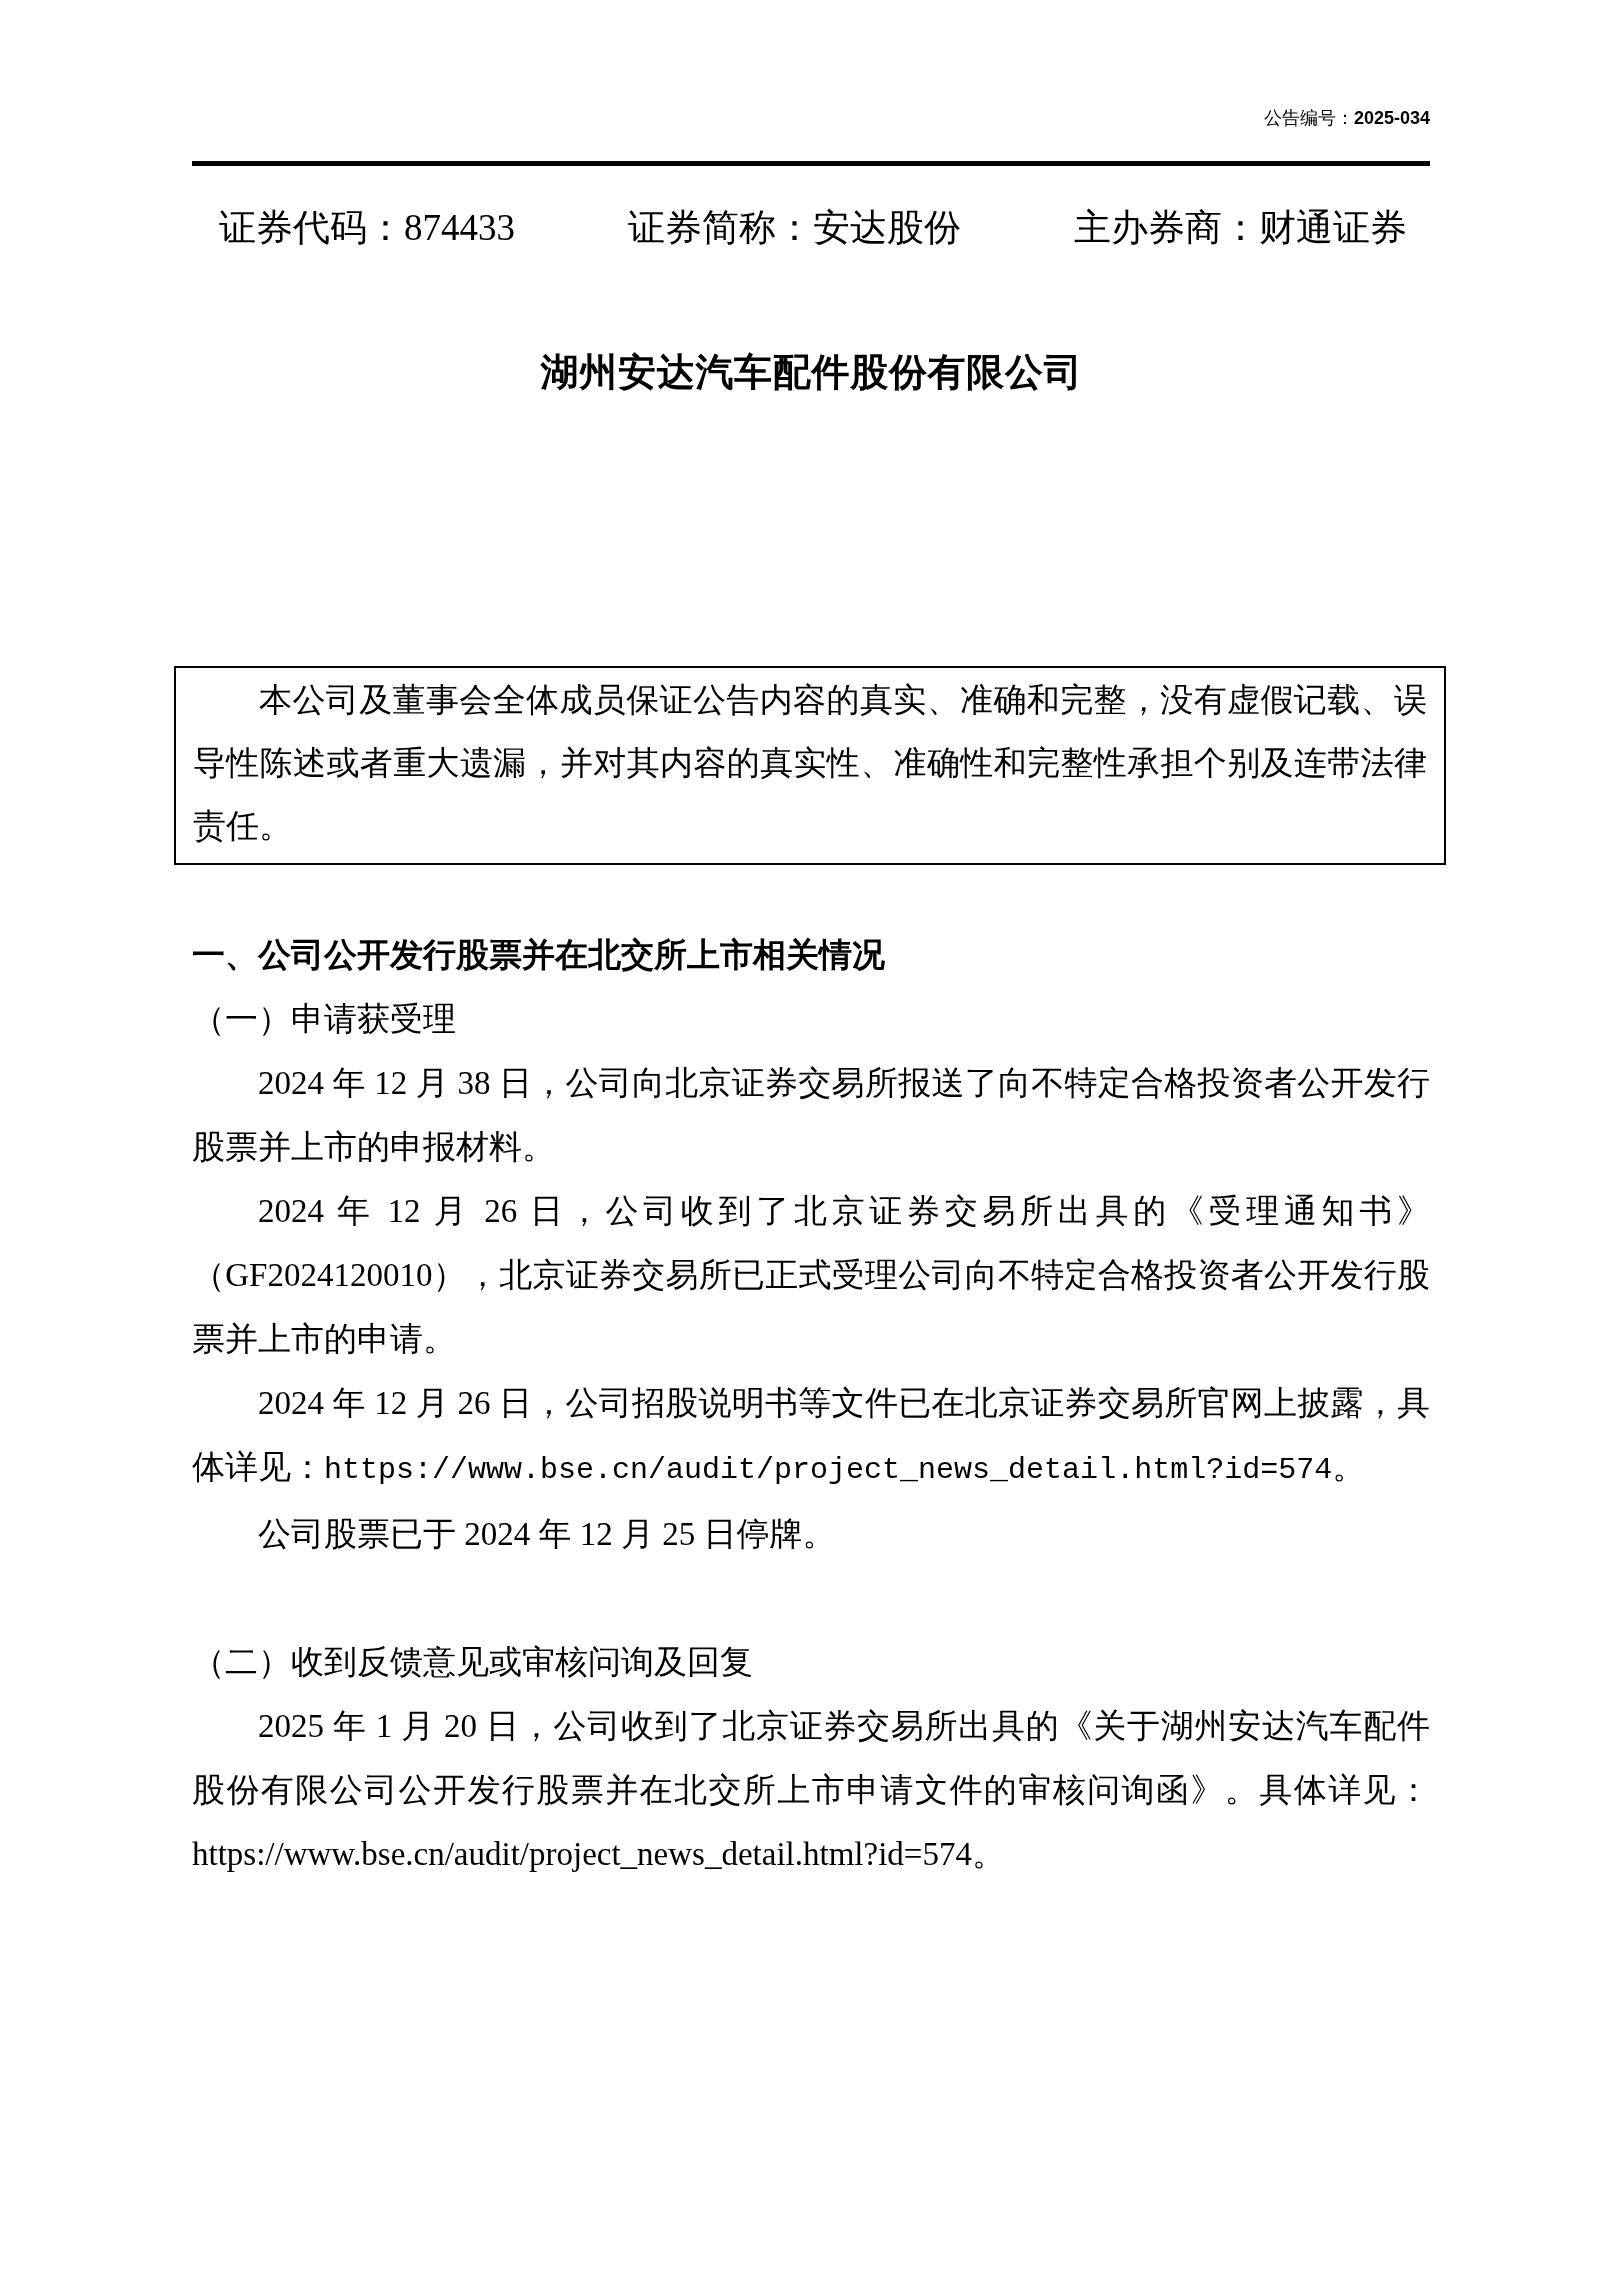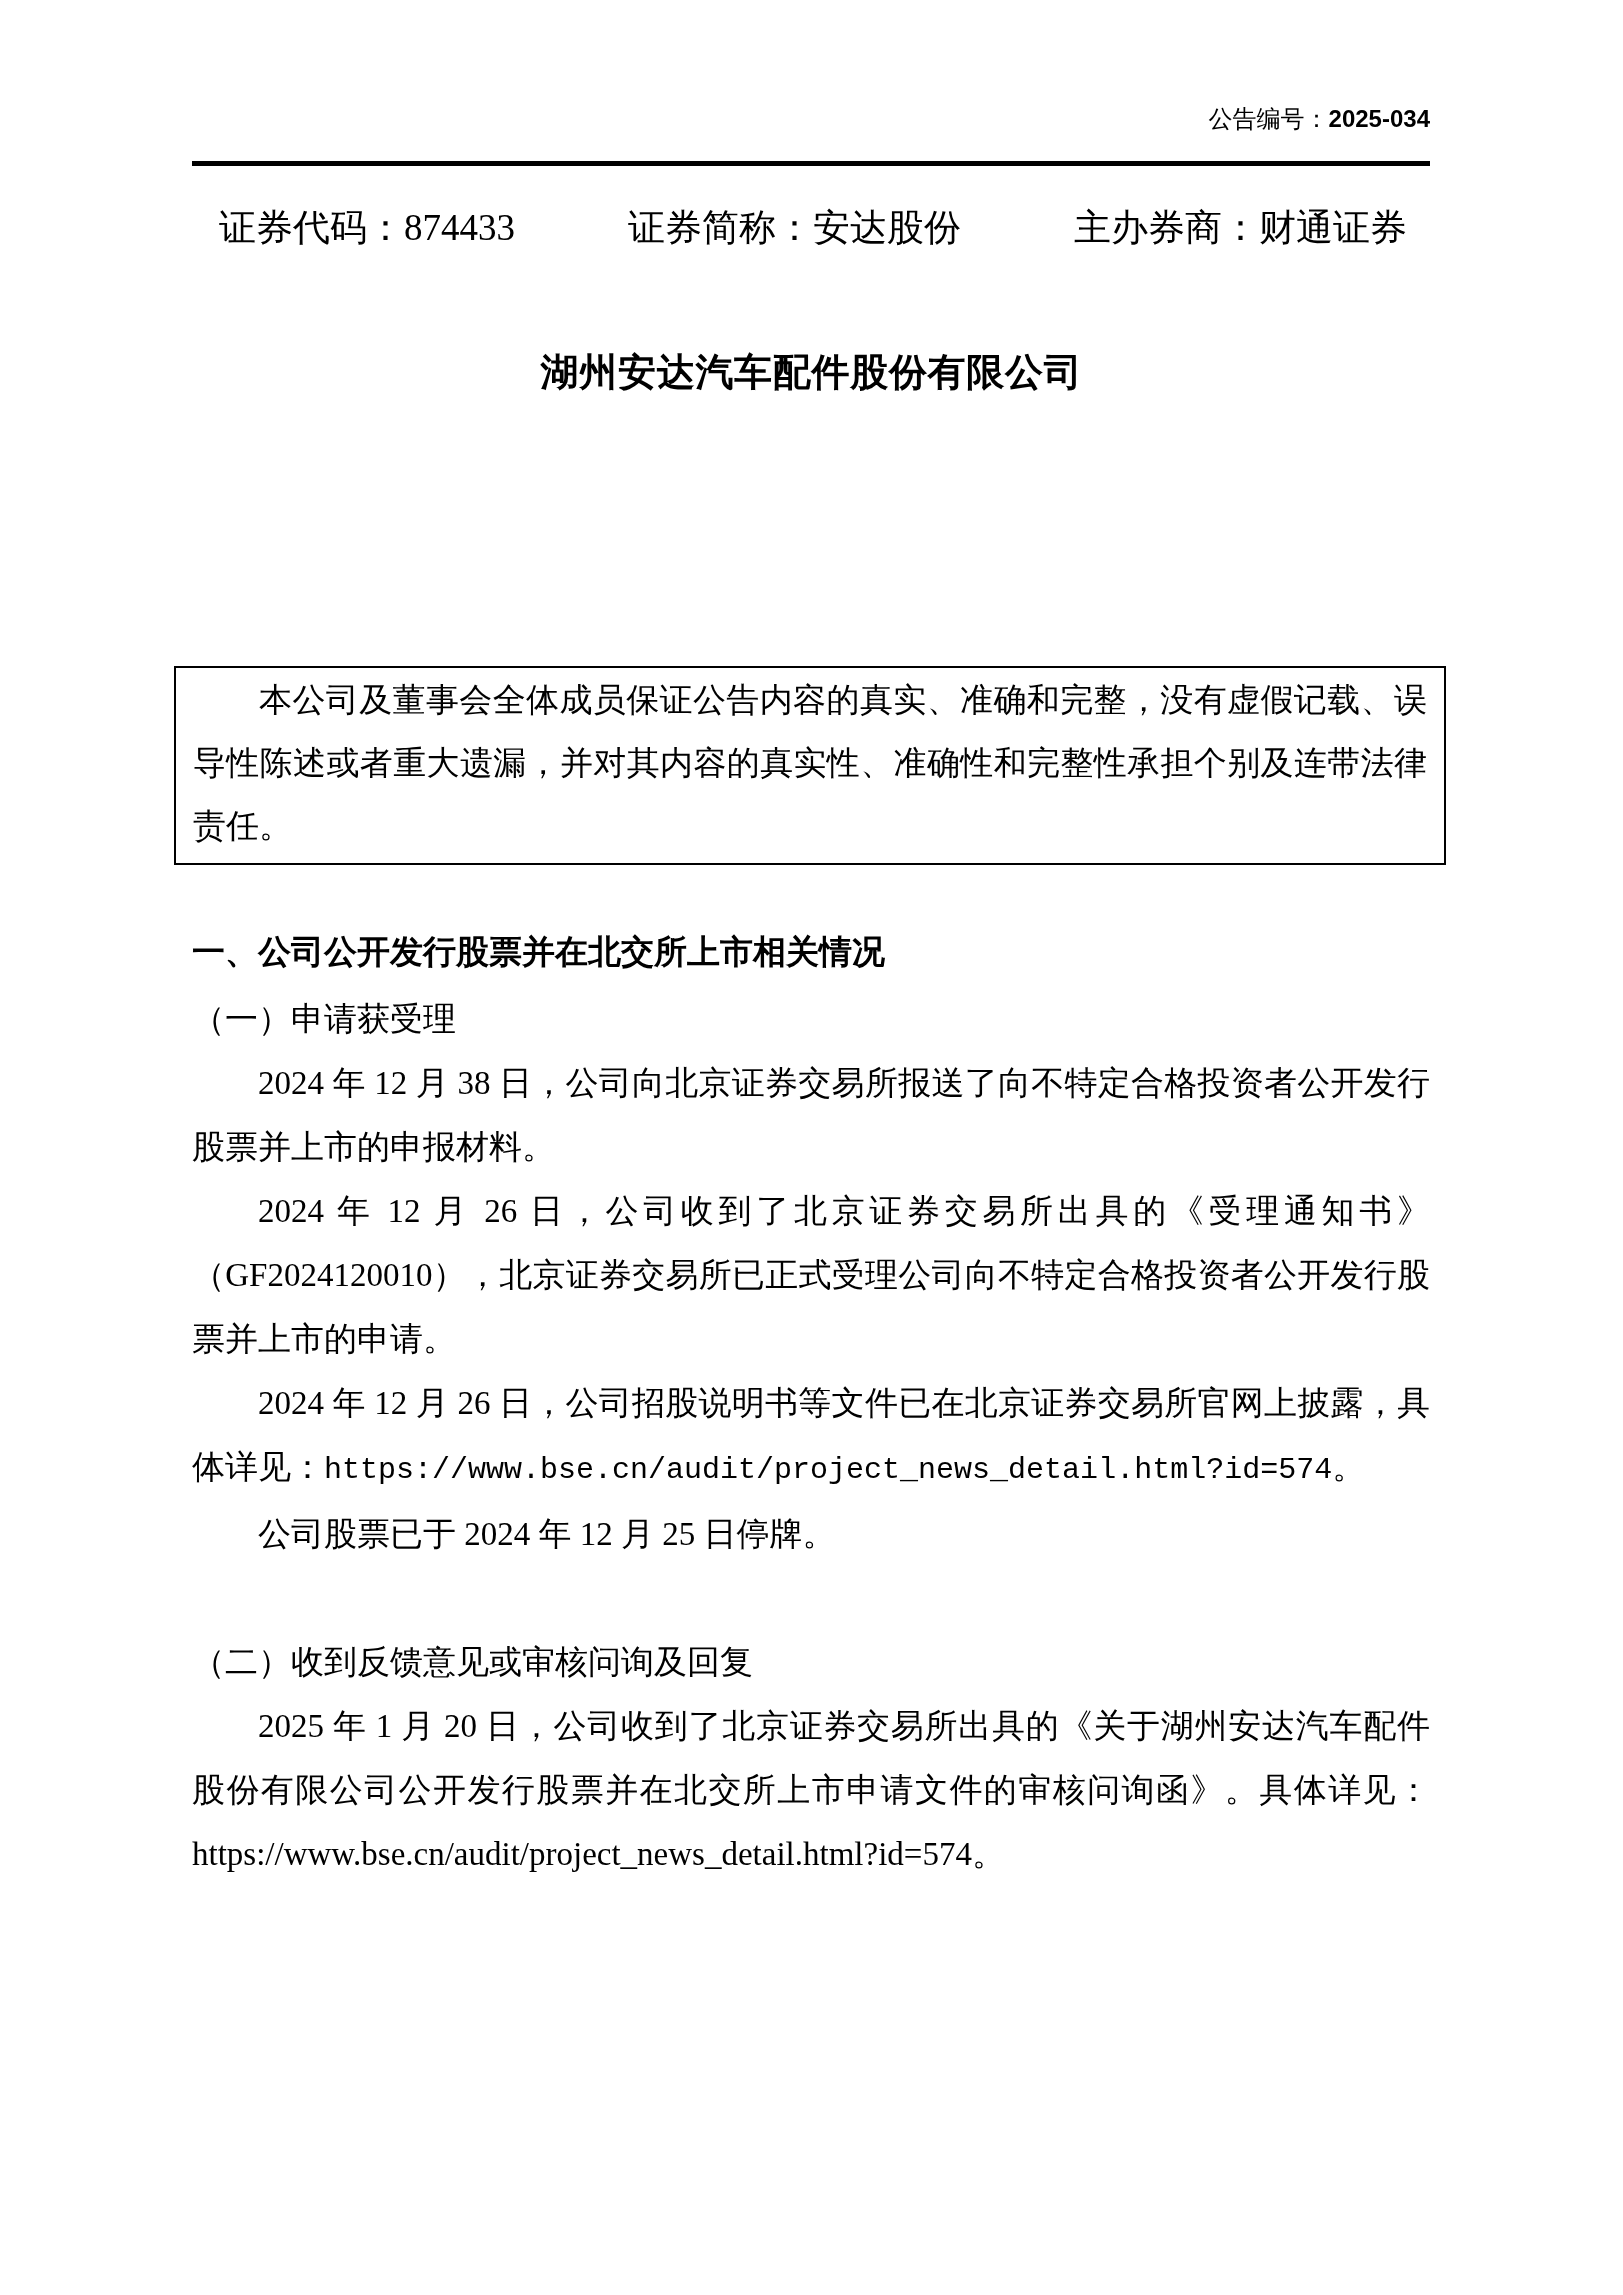--- a/index.html
+++ b/index.html
@@ -20,21 +20,21 @@
     width: 1623px;
     height: 2295px;
     background: #ffffff;
     overflow: hidden;
   }
   
   .ann-no {
     position: absolute;
     top: 99px;
     right: 193px;
-    font-size: 24px;
+    font-size: 18px;
     line-height: 39px;
     white-space: nowrap;
   }
   .ann-no .num {
     font-family: "Liberation Sans", "DejaVu Sans", sans-serif;
     font-weight: 700;
   }
   
   .rule {
     position: absolute;
@@ -101,21 +101,20 @@
     margin: 0;
     text-align: justify;
     text-justify: inter-ideograph;
     text-indent: 2em;
   }
   .content h2 {
     margin: 86px 0 0 0;
     font-size: 33px;
     font-weight: 700;
     line-height: 64px;
-    font-family: Liberation Mono, monospace;
   }
   .content h3 {
     margin: 0;
     font-size: 33px;
     font-weight: 400;
     line-height: 64px;
   }
   .content h3.gap-before {
     margin-top: 64px;
   }

